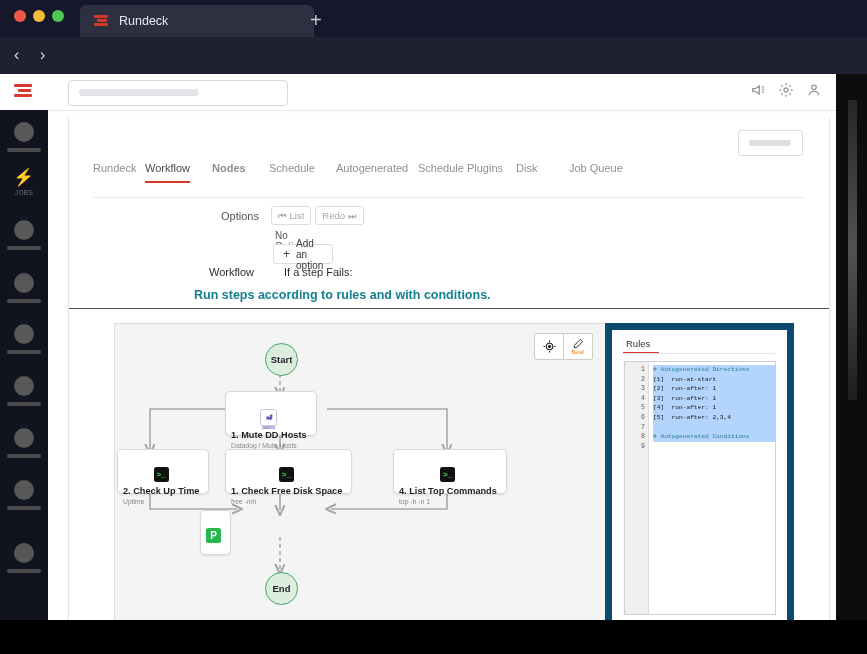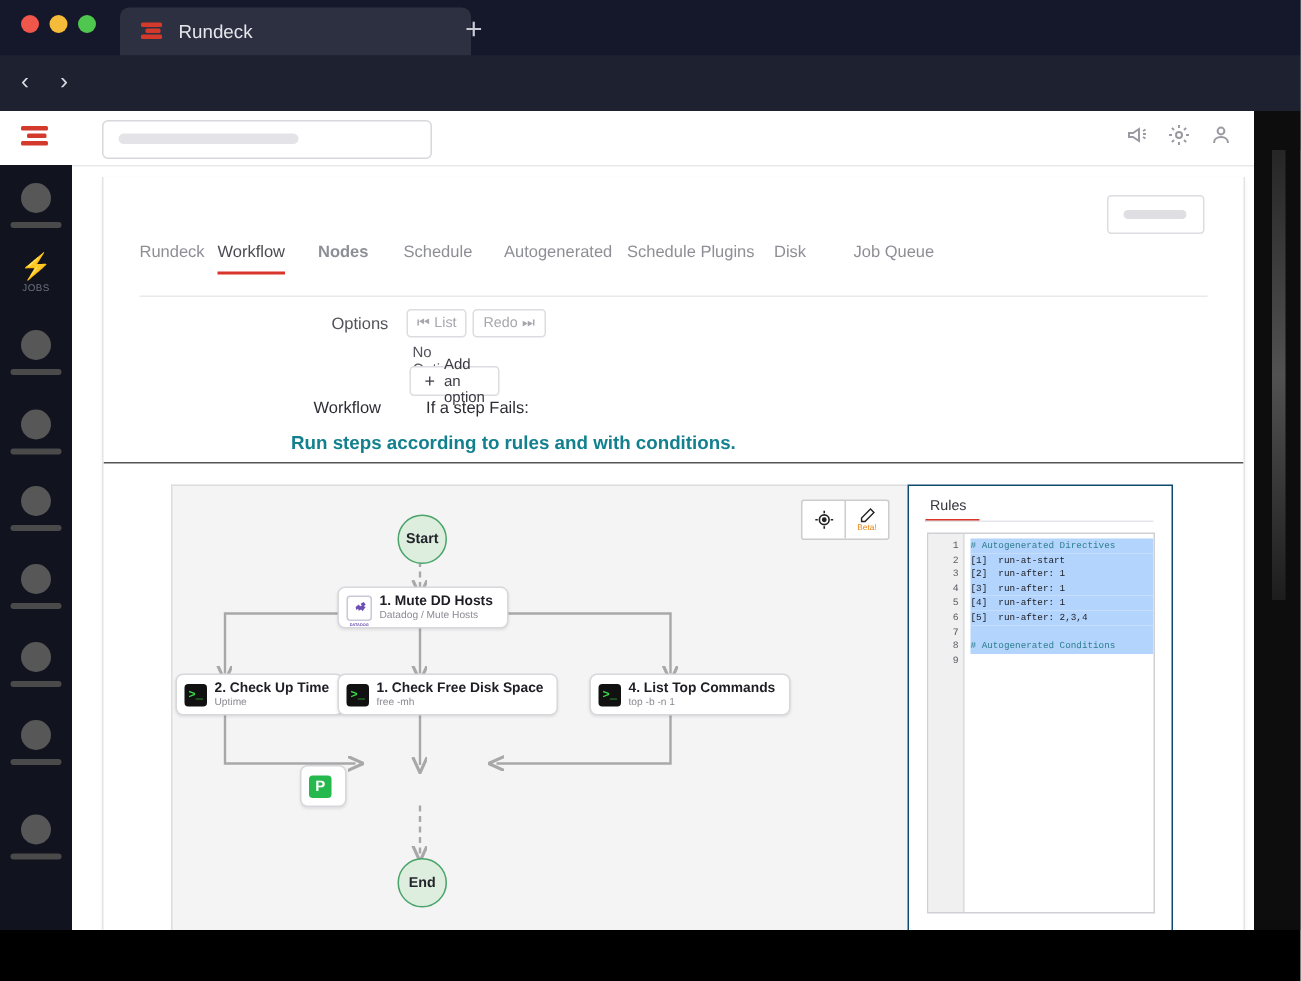--- a/index.html
+++ b/index.html
@@ -113,36 +113,36 @@
 
   .nodecircle{
     position:absolute;width:31px;height:31px;border-radius:50%;
     background:#ddeede;border:1.5px solid #49a36a;
     display:flex;align-items:center;justify-content:center;
     font-size:9.5px;color:#22232a;font-weight:600;
   }
   .stepnode{
     position:absolute;height:26px;background:#fff;border:1px solid #d8d8dc;border-radius:5px;
     box-shadow:0 1px 2px rgba(0,0,0,.09);
-    display:flex;align-items:center;padding:0 9px 0 5px;gap:5px;
+    display:flex;align-items:center;padding:17px 9px 0 5px;gap:5px;flex-direction:column;
   }
   .stepicon{width:15px;height:15px;border-radius:2.5px;flex:0 0 auto;position:relative;
     display:flex;align-items:center;justify-content:center;font-size:8px;font-weight:bold;}
   .ic-term{background:#111;color:#3ad94a;font-family:"Liberation Mono",monospace;font-size:8px;}
   .ic-dd{background:#fff;border:1px solid #c8c8d8;color:#6c4fb5;font-size:8px;}
   .ic-pd{background:#25b84c;color:#fff;font-size:10px;}
   .steptext{display:flex;flex-direction:column;line-height:1.05;}
   .steptitle{font-size:9.2px;font-weight:bold;color:#1e1e25;white-space:nowrap;}
   .stepsub{font-size:6.8px;color:#8a8a92;white-space:nowrap;margin-top:1.5px;}
   .iconlabel{position:absolute;left:-1px;bottom:-5px;font-size:2.6px;color:#6c4fb5;width:17px;text-align:center;}
 
   .conn{position:absolute;top:0;left:0;width:490px;height:297px;pointer-events:none;}
 
   
-  .rules{position:relative;width:175px;height:297px;background:#fff;border:1px solid #0c4a6e;}
+  .rules{position:relative;width:175px;height:297px;background:#fff;border:7px solid #0c4a6e;}
   .rulestab{position:absolute;left:14px;top:8px;font-size:9.5px;color:#33333a;}
   .rulestab:after{content:"";position:absolute;left:-3px;bottom:-5px;width:36px;height:2px;background:#d9352a;}
   .rulesline{position:absolute;left:11px;top:23px;width:152px;height:1px;background:#e6e6ea;}
   .editor{position:absolute;left:12px;top:31px;width:150px;height:252px;border:1px solid #cfcfd4;background:#fff;display:flex;overflow:hidden;}
   .gutter{width:20px;background:#f0f0f0;border-right:1px solid #dcdce0;
     font-family:"Liberation Mono",monospace;font-size:6.5px;color:#5b5b63;
     text-align:right;padding:3px 3px 0 0;line-height:9.6px;}
   .code{flex:1;font-family:"Liberation Mono",monospace;font-size:6.2px;line-height:9.6px;padding:3px 0 0 4px;position:relative;}
   .hl{background:#b3d4fc;}
   .cl{white-space:pre;}

